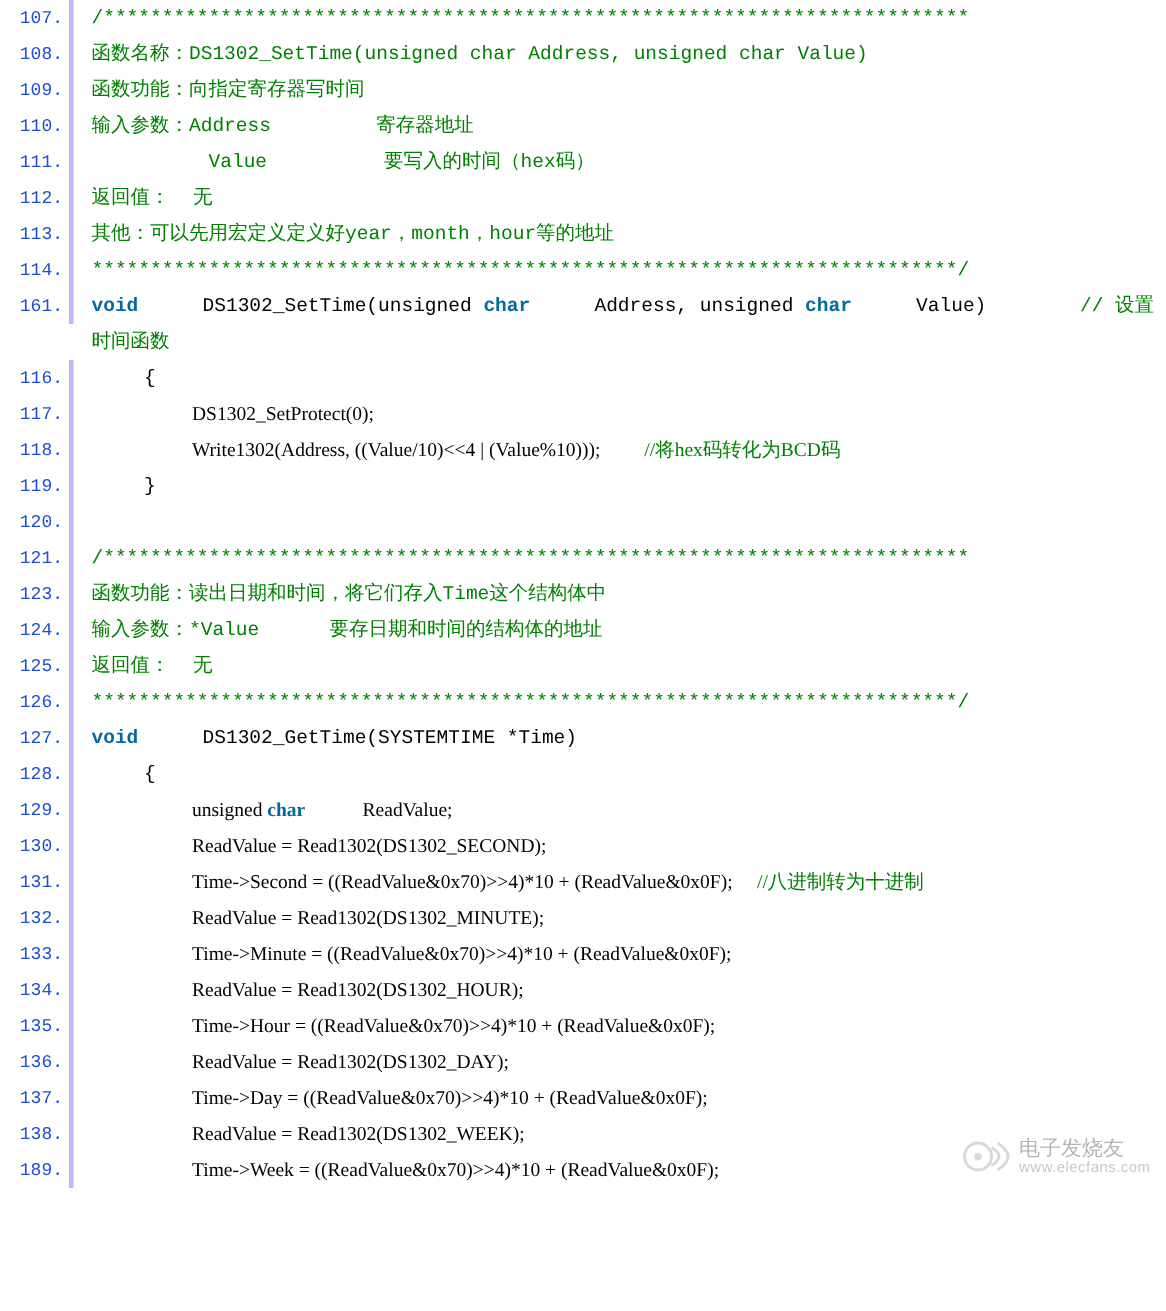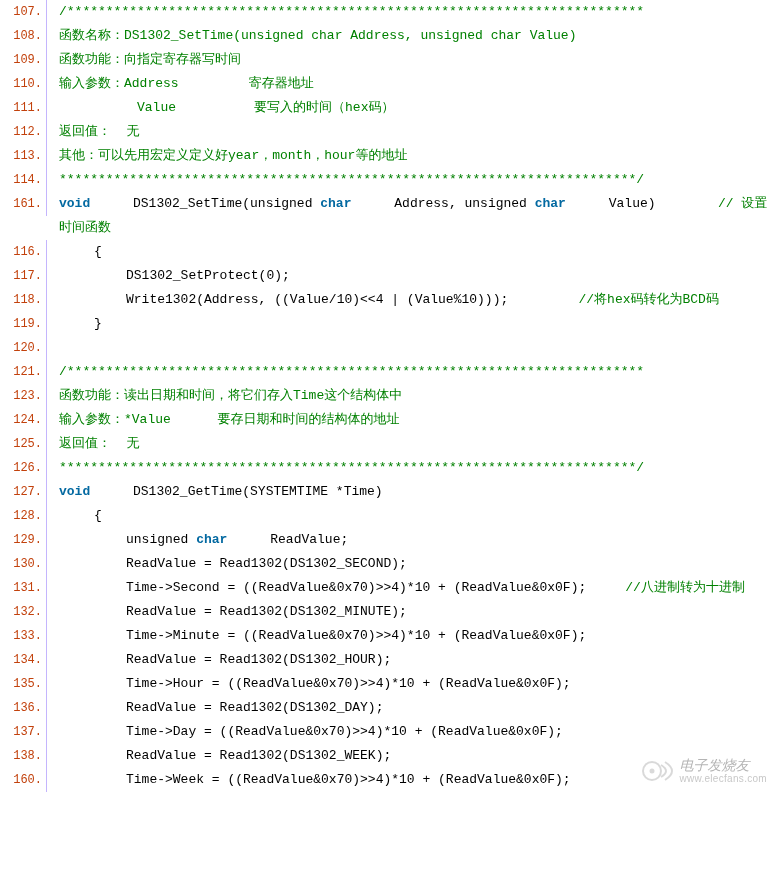--- a/index.html
+++ b/index.html
@@ -18,50 +18,50 @@
   .line {
     display: flex;
     align-items: flex-start;
     min-height: 24px;
     line-height: 24px;
   }
   .gutter {
     width: 42px;
     text-align: right;
     padding-right: 4px;
-    color: #c2410c;
-    border-right: 1px solid #c4b5fd;
+    color: #1d4ed8;
+    border-right: 3px solid #c4b5fd;
     flex-shrink: 0;
     font-size: 12px;
     user-select: none;
   }
   .code {
     padding-left: 12px;
     white-space: pre-wrap;
     word-break: break-all;
     flex: 1;
     color: #000;
   }
-  .indent1 { padding-left: 44px; }
+  .indent1 { padding-left: 44px; font-family: Liberation Serif, serif; }
   .kw { color: #0369a1; font-weight: bold; }
   .cm { color: #008000; }
   .pl { color: #000000; padding-left: 35px; }
   .watermark {
     position: absolute;
     right: 10px;
     bottom: 6px;
     display: flex;
     align-items: center;
     opacity: 0.55;
     color: #666;
     font-family: Arial, sans-serif;
   }
   .watermark-icon svg { display:block; }
   .watermark-text { display:flex; flex-direction:column; line-height:1.1; margin-left:4px;}
-  .watermark-cn { font-size: 14px; color:#777;font-style:italic;}
+  .watermark-cn { font-size: 14px; color:#777;}
   .watermark-url { font-size: 10px; color:#999; letter-spacing:0.3px;}
 </style>
 </head>
 <body>
 
 <div class="code-container">
     <div class="line">
       <div class="gutter">107.</div>
       <div class="code"><span class="cm">/**************************************************************************</span></div>
     </div>
@@ -179,21 +179,21 @@
     </div>
     <div class="line">
       <div class="gutter">137.</div>
       <div class="code indent1"><span class="pl">Time-&gt;Day = ((ReadValue&amp;0x70)&gt;&gt;4)*10 + (ReadValue&amp;0x0F);</span></div>
     </div>
     <div class="line">
       <div class="gutter">138.</div>
       <div class="code indent1"><span class="pl">ReadValue = Read1302(DS1302_WEEK);</span></div>
     </div>
     <div class="line">
-      <div class="gutter">160.</div>
+      <div class="gutter">189.</div>
       <div class="code indent1"><span class="pl">Time-&gt;Week = ((ReadValue&amp;0x70)&gt;&gt;4)*10 + (ReadValue&amp;0x0F);</span></div>
     </div>
   </div>
 
 <div class="watermark">
   <span class="watermark-icon">
     <svg width="34" height="30" viewBox="0 0 34 30">
       <circle cx="11" cy="15" r="9" fill="none" stroke="#bbb" stroke-width="2"></circle>
       <circle cx="11" cy="15" r="2.5" fill="#bbb"></circle>
       <path d="M20 9 q10 6 0 12" fill="none" stroke="#bbb" stroke-width="2"></path>

